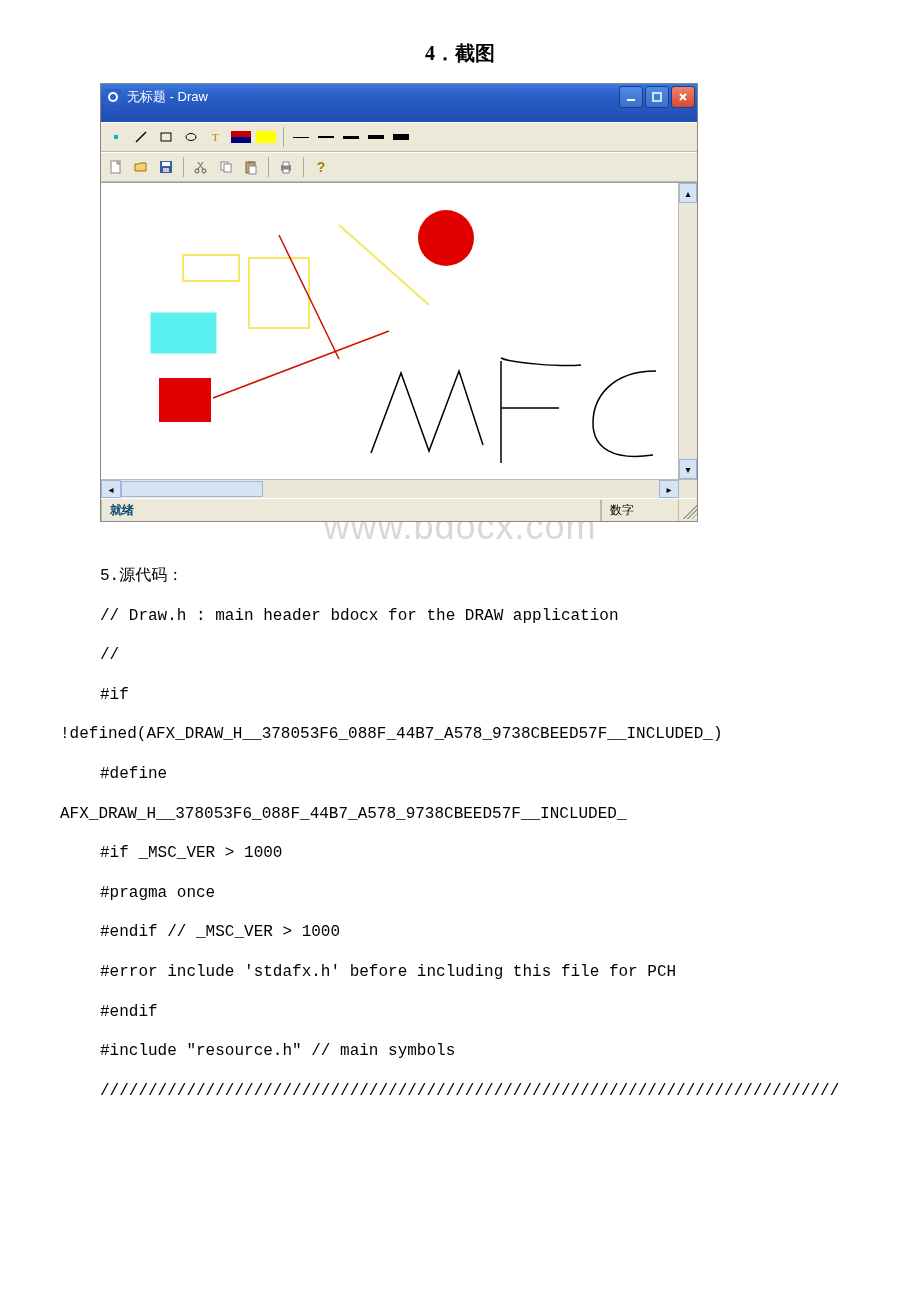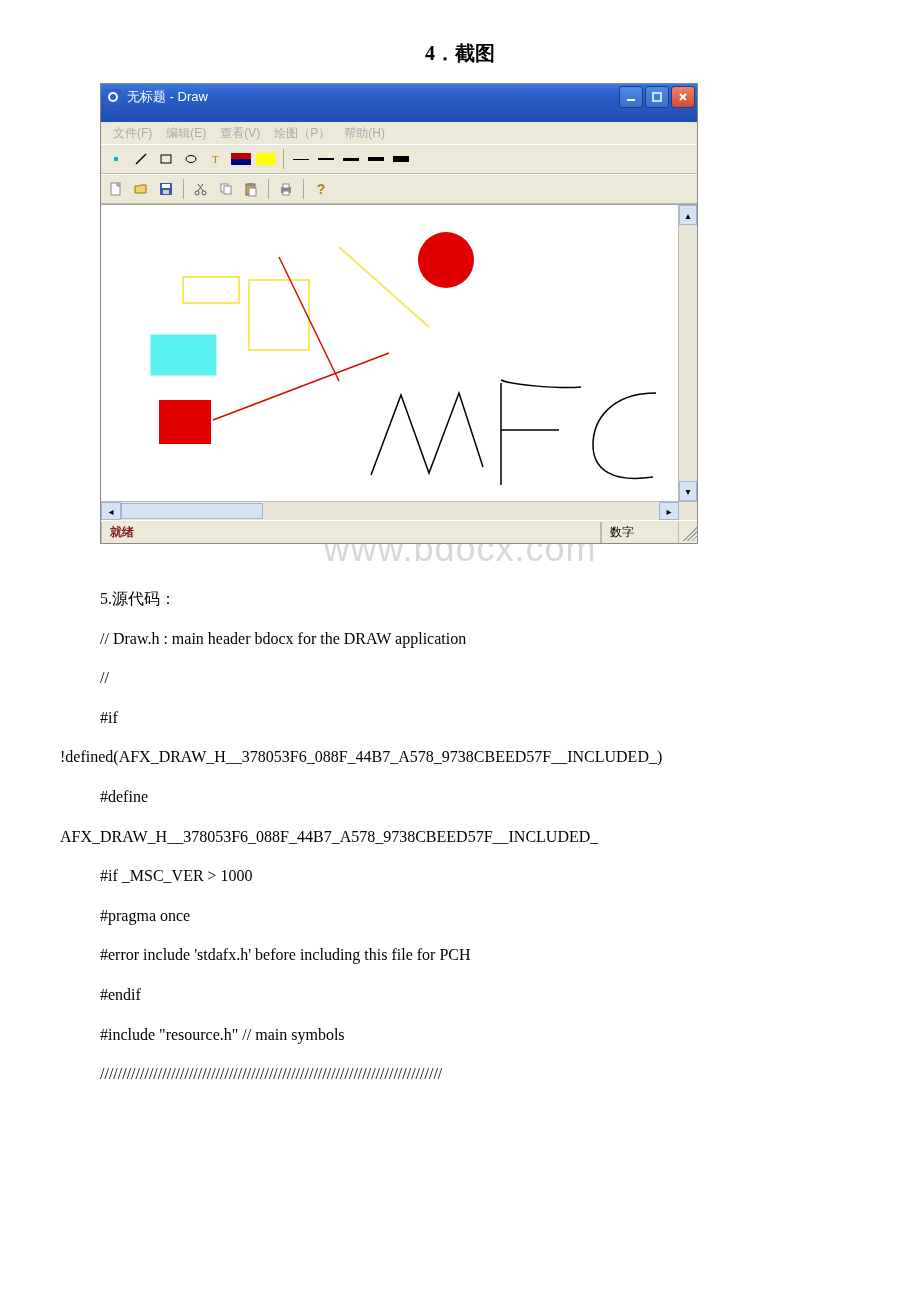--- a/index.html
+++ b/index.html
@@ -131,21 +131,21 @@
     background: #ece9d8;
     border-top: 1px solid #fff;
     font-size: 12px;
   }
   .status-cell {
     padding: 2px 8px;
     border: 1px solid #c0bba8;
     border-top: none;
     border-bottom: none;
   }
-  .status-cell.left { flex: 1; font-weight: bold; color: #7f1d1d; }
+  .status-cell.left { flex: 1; font-weight: bold; color: #0c4a6e; }
   .status-cell.right { width: 60px; }
   .grip {
     width: 18px; height: 18px;
     background:
       linear-gradient(135deg, transparent 60%, #a0a0a0 60% 64%, transparent 64% 72%, #a0a0a0 72% 76%, transparent 76% 84%, #a0a0a0 84% 88%, transparent 88%);
   }
   .watermark {
     position: relative;
     text-align: center;
     margin-top: -16px;
@@ -155,21 +155,21 @@
     font-family: Arial, sans-serif;
     letter-spacing: 1px;
     z-index: -1;
   }
   .body-text {
     font-family: "Times New Roman", "SimSun", serif;
     font-size: 16px;
     line-height: 2.1;
     margin-left: 40px;
   }
-  .body-text p { margin: 6px 0; }
+  .body-text p { margin: 6px 0; font-family: Liberation Mono, monospace; }
   .wrap-long { margin-left: 0; text-indent: 0; word-break: break-all; }
 </style>
 </head>
 <body>
 
 <div class="section-title">4．截图</div>
 
 <div class="screenshot">
   <div class="titlebar">
     <span class="app-icon">
@@ -193,27 +193,20 @@
         </div>
       <div class="win-btn win-close">
           <svg width="10" height="10">
             <line x1="2" y1="2" x2="8" y2="8" stroke="#fff" stroke-width="2"></line>
             <line x1="8" y1="2" x2="2" y2="8" stroke="#fff" stroke-width="2"></line>
           </svg>
         </div>
     </div>
   </div>
 
-  <div class="menubar">
-    <span class="menu-item">文件(F)</span>
-    <span class="menu-item">编辑(E)</span>
-    <span class="menu-item">查看(V)</span>
-    <span class="menu-item">绘图（P）</span>
-    <span class="menu-item">帮助(H)</span>
-  </div>
 
   <div class="toolbar1">
     <div class="tb-btn">
         <svg width="14" height="14">
           <rect x="5" y="5" width="4" height="4" fill="#00bcbc"></rect>
         </svg>
       </div>
     <div class="tb-btn">
         <svg width="14" height="14">
           <line x1="2" y1="12" x2="12" y2="2" stroke="#000" stroke-width="1.5"></line>
@@ -365,17 +358,18 @@
   <p>// Draw.h : main header bdocx for the DRAW application</p>
   <p>//</p>
 
   <p>#if</p>
   <p class="wrap-long" style="margin-left:-40px">!defined(AFX_DRAW_H__378053F6_088F_44B7_A578_9738CBEED57F__INCLUDED_)</p>
   <p>#define</p>
   <p class="wrap-long" style="margin-left:-40px">AFX_DRAW_H__378053F6_088F_44B7_A578_9738CBEED57F__INCLUDED_</p>
 
   <p>#if _MSC_VER &gt; 1000</p>
   <p>#pragma once</p>
+  <p>#endif // _MSC_VER &gt; 1000</p>
   <p> #error include 'stdafx.h' before including this file for PCH</p>
   <p>#endif</p>
   <p>#include "resource.h" // main symbols</p>
   <p>/////////////////////////////////////////////////////////////////////////////</p>
 </div>
 
 </body></html>

